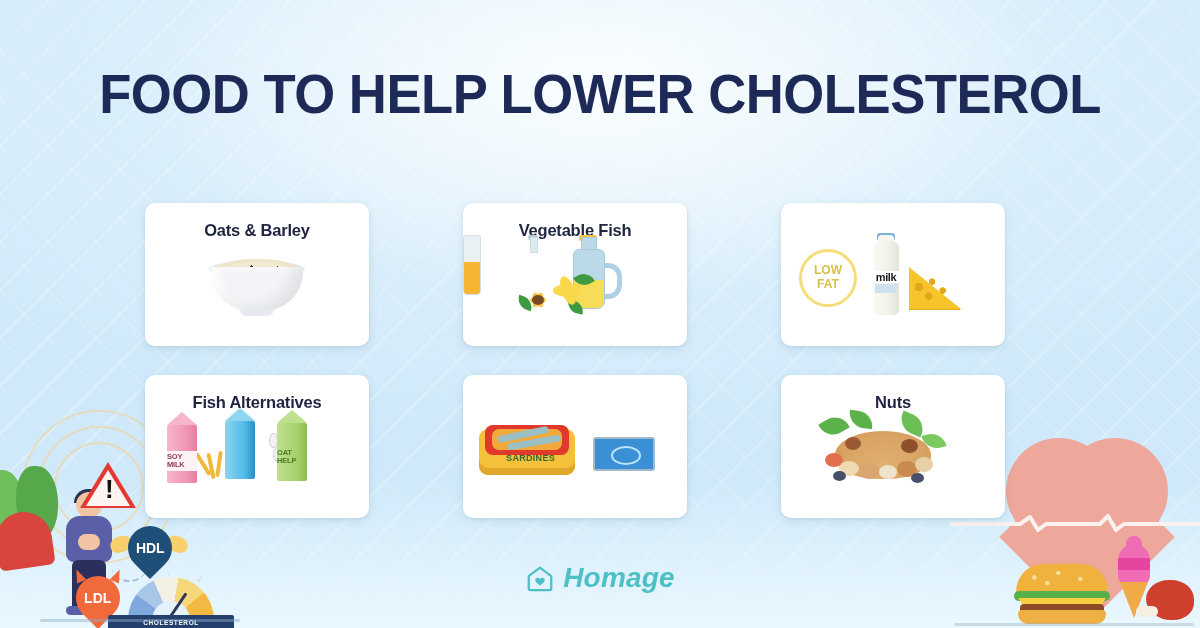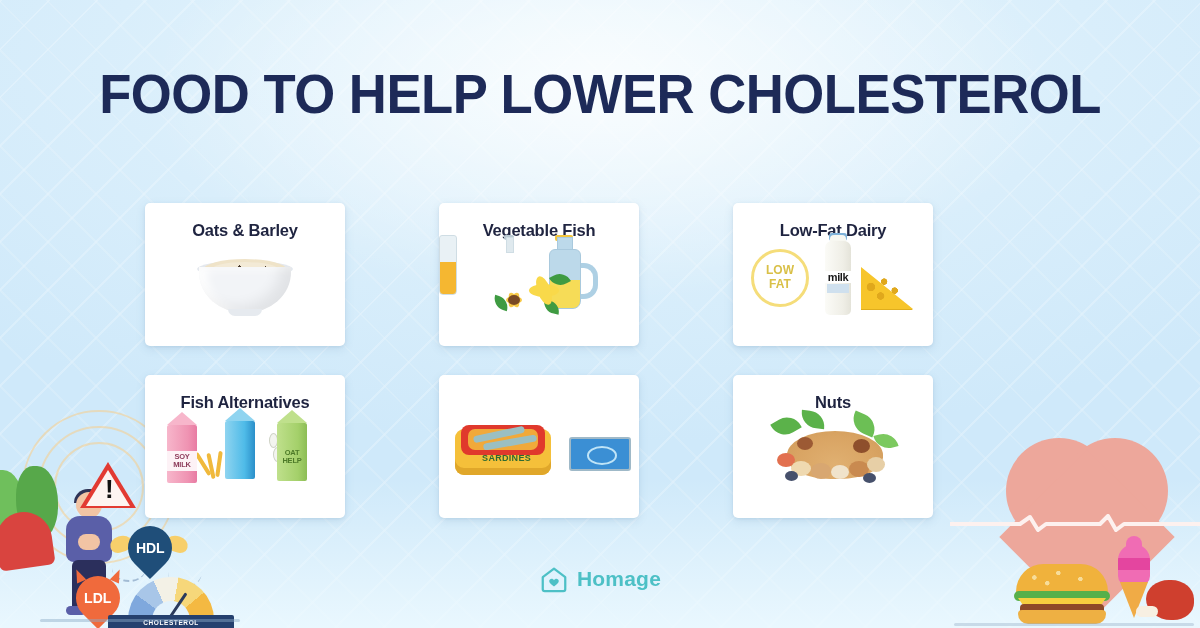--- a/index.html
+++ b/index.html
@@ -35,21 +35,21 @@
     font-family:"Liberation Sans Narrow","Liberation Sans",sans-serif;
     transform:scaleX(.94);
     white-space:nowrap;
   }
 
   
   .grid{position:absolute;left:145px;top:203px;width:910px;}
   .row{display:flex;gap:94px;}
   .row+.row{margin-top:29px;}
   .card{
-    width:200px;height:143px;background:#fff;border-radius:5px;
+    width:224px;height:143px;background:#fff;border-radius:10px;
     box-shadow:0 3px 10px rgba(60,110,150,.13), 0 1px 3px rgba(60,110,150,.10);
     position:relative;overflow:hidden;flex:0 0 auto;
   }
   .card-label{
     position:absolute;left:0;right:0;top:18px;text-align:center;
     font-size:16.5px;font-weight:bold;color:#1f2440;letter-spacing:-.2px;
   }
   .art{position:absolute;left:0;right:0;top:32px;height:92px;}
 
   
@@ -117,21 +117,21 @@
     background:
       radial-gradient(circle at 18% 40%,#e0a81c 0 4px,transparent 4.5px),
       radial-gradient(circle at 48% 22%,#e0a81c 0 3px,transparent 3.5px),
       radial-gradient(circle at 40% 70%,#e0a81c 0 3.5px,transparent 4px),
       radial-gradient(circle at 72% 52%,#e0a81c 0 3px,transparent 3.5px);}
 
   
   .carton{position:absolute;width:30px;height:58px;border-radius:2px;}
   .carton .gable{position:absolute;left:0;top:-13px;width:0;height:0;
     border-left:15px solid transparent;border-right:15px solid transparent;}
-  .carton .cname{position:absolute;left:0;right:0;top:26px;text-align:center;
+  .carton .cname{position:absolute;left:0;right:0;top:26px;
     font-size:7.5px;font-weight:bold;line-height:1.05;letter-spacing:-.2px;}
   .wheat{position:absolute;width:4px;height:26px;background:#f0b93c;border-radius:3px;}
   .oat-spray{position:absolute;left:118px;top:12px;width:34px;height:64px;}
   .oat-spray span{position:absolute;width:7px;height:13px;background:#f3f4ef;
     border:1px solid #cfd3c6;border-radius:50% 50% 50% 50%;}
 
   
   .tin{position:absolute;left:16px;top:22px;width:96px;height:46px;
     background:#f5c03a;border-radius:9px;box-shadow:inset 0 -7px 0 #e0a72a;}
   .tin-inner{position:absolute;left:22px;top:18px;width:84px;height:30px;
@@ -148,21 +148,21 @@
   
   .nut{position:absolute;border-radius:50%;}
   .nutleaf{position:absolute;background:#5bb24a;border-radius:0 16px 0 16px;}
   .nutpile{position:absolute;left:54px;top:24px;width:96px;height:48px;
     background:radial-gradient(ellipse at 50% 70%, #e0b071 0%, #d9a463 60%, #cf9a59 100%);
     border-radius:50% 50% 45% 45%;}
 
   
   .logo{position:absolute;left:0;right:0;bottom:34px;display:flex;align-items:center;
     justify-content:center;gap:8px;}
-  .logo-text{font-size:21px;font-weight:bold;color:#4dc0c6;letter-spacing:.2px;}
+  .logo-text{font-size:28px;font-weight:bold;color:#4dc0c6;letter-spacing:.2px;font-style:italic;}
 
   
   .deco{position:absolute;pointer-events:none;}
   .deco-left{left:0;bottom:0;width:250px;height:210px;}
   .deco-right{right:0;bottom:0;width:260px;height:215px;}
 
   .organ{position:absolute;left:-18px;bottom:42px;width:92px;height:120px;}
   .organ .lung{position:absolute;width:42px;height:74px;background:#6fbf5c;border-radius:40% 50% 45% 55%;}
   .organ .heart-red{position:absolute;left:14px;bottom:18px;width:56px;height:56px;background:#d9443f;
     border-radius:50% 50% 12% 12%;transform:rotate(-8deg);}
@@ -357,21 +357,20 @@
           <div class="sunflower">
               <i></i>
               <i></i>
               <i></i>
               <b></b>
             </div>
         </div>
       </div>
 
       <div class="card">
-        <div class="card-label">Low-Fat Dairy</div>
         <div class="art">
           <div class="lf-badge">
             <span>LOW</span>
             <span>FAT</span>
           </div>
           <div class="cheese"></div>
           <div class="cheese-holes"></div>
           <div class="milk-cap"></div>
             <div class="milk-shoulder"></div>
           <div class="milk-bottle"></div>

